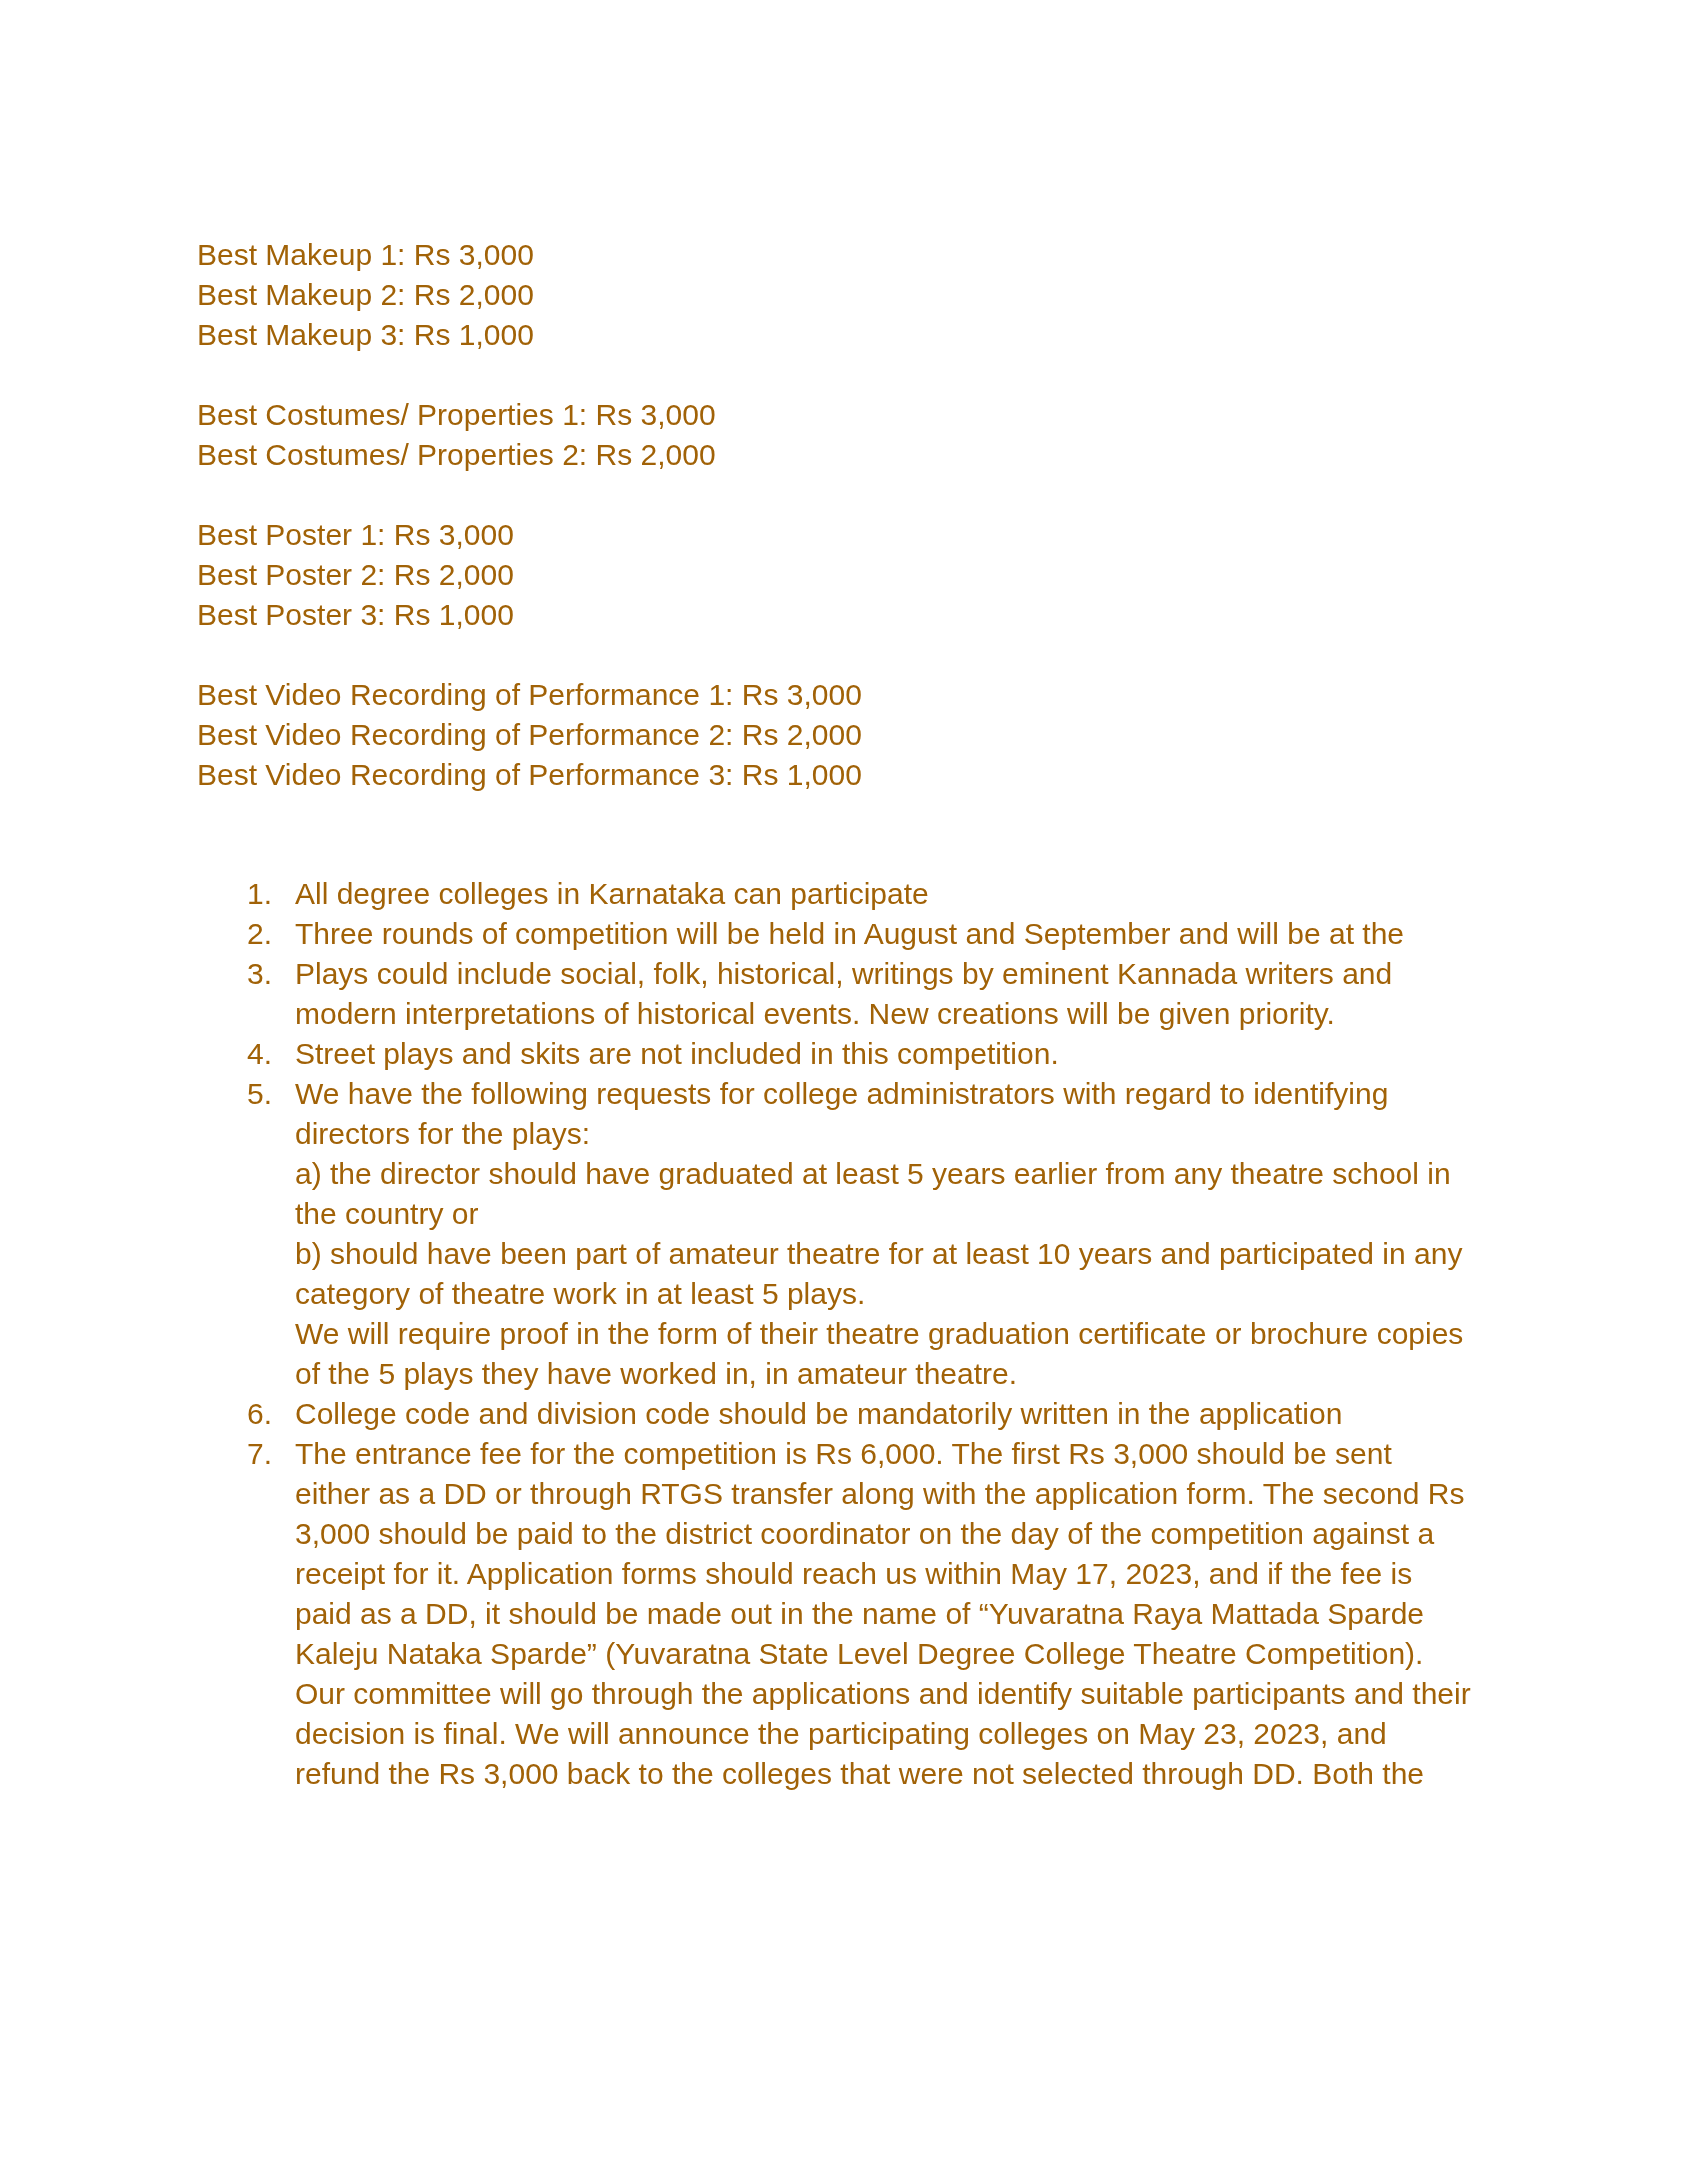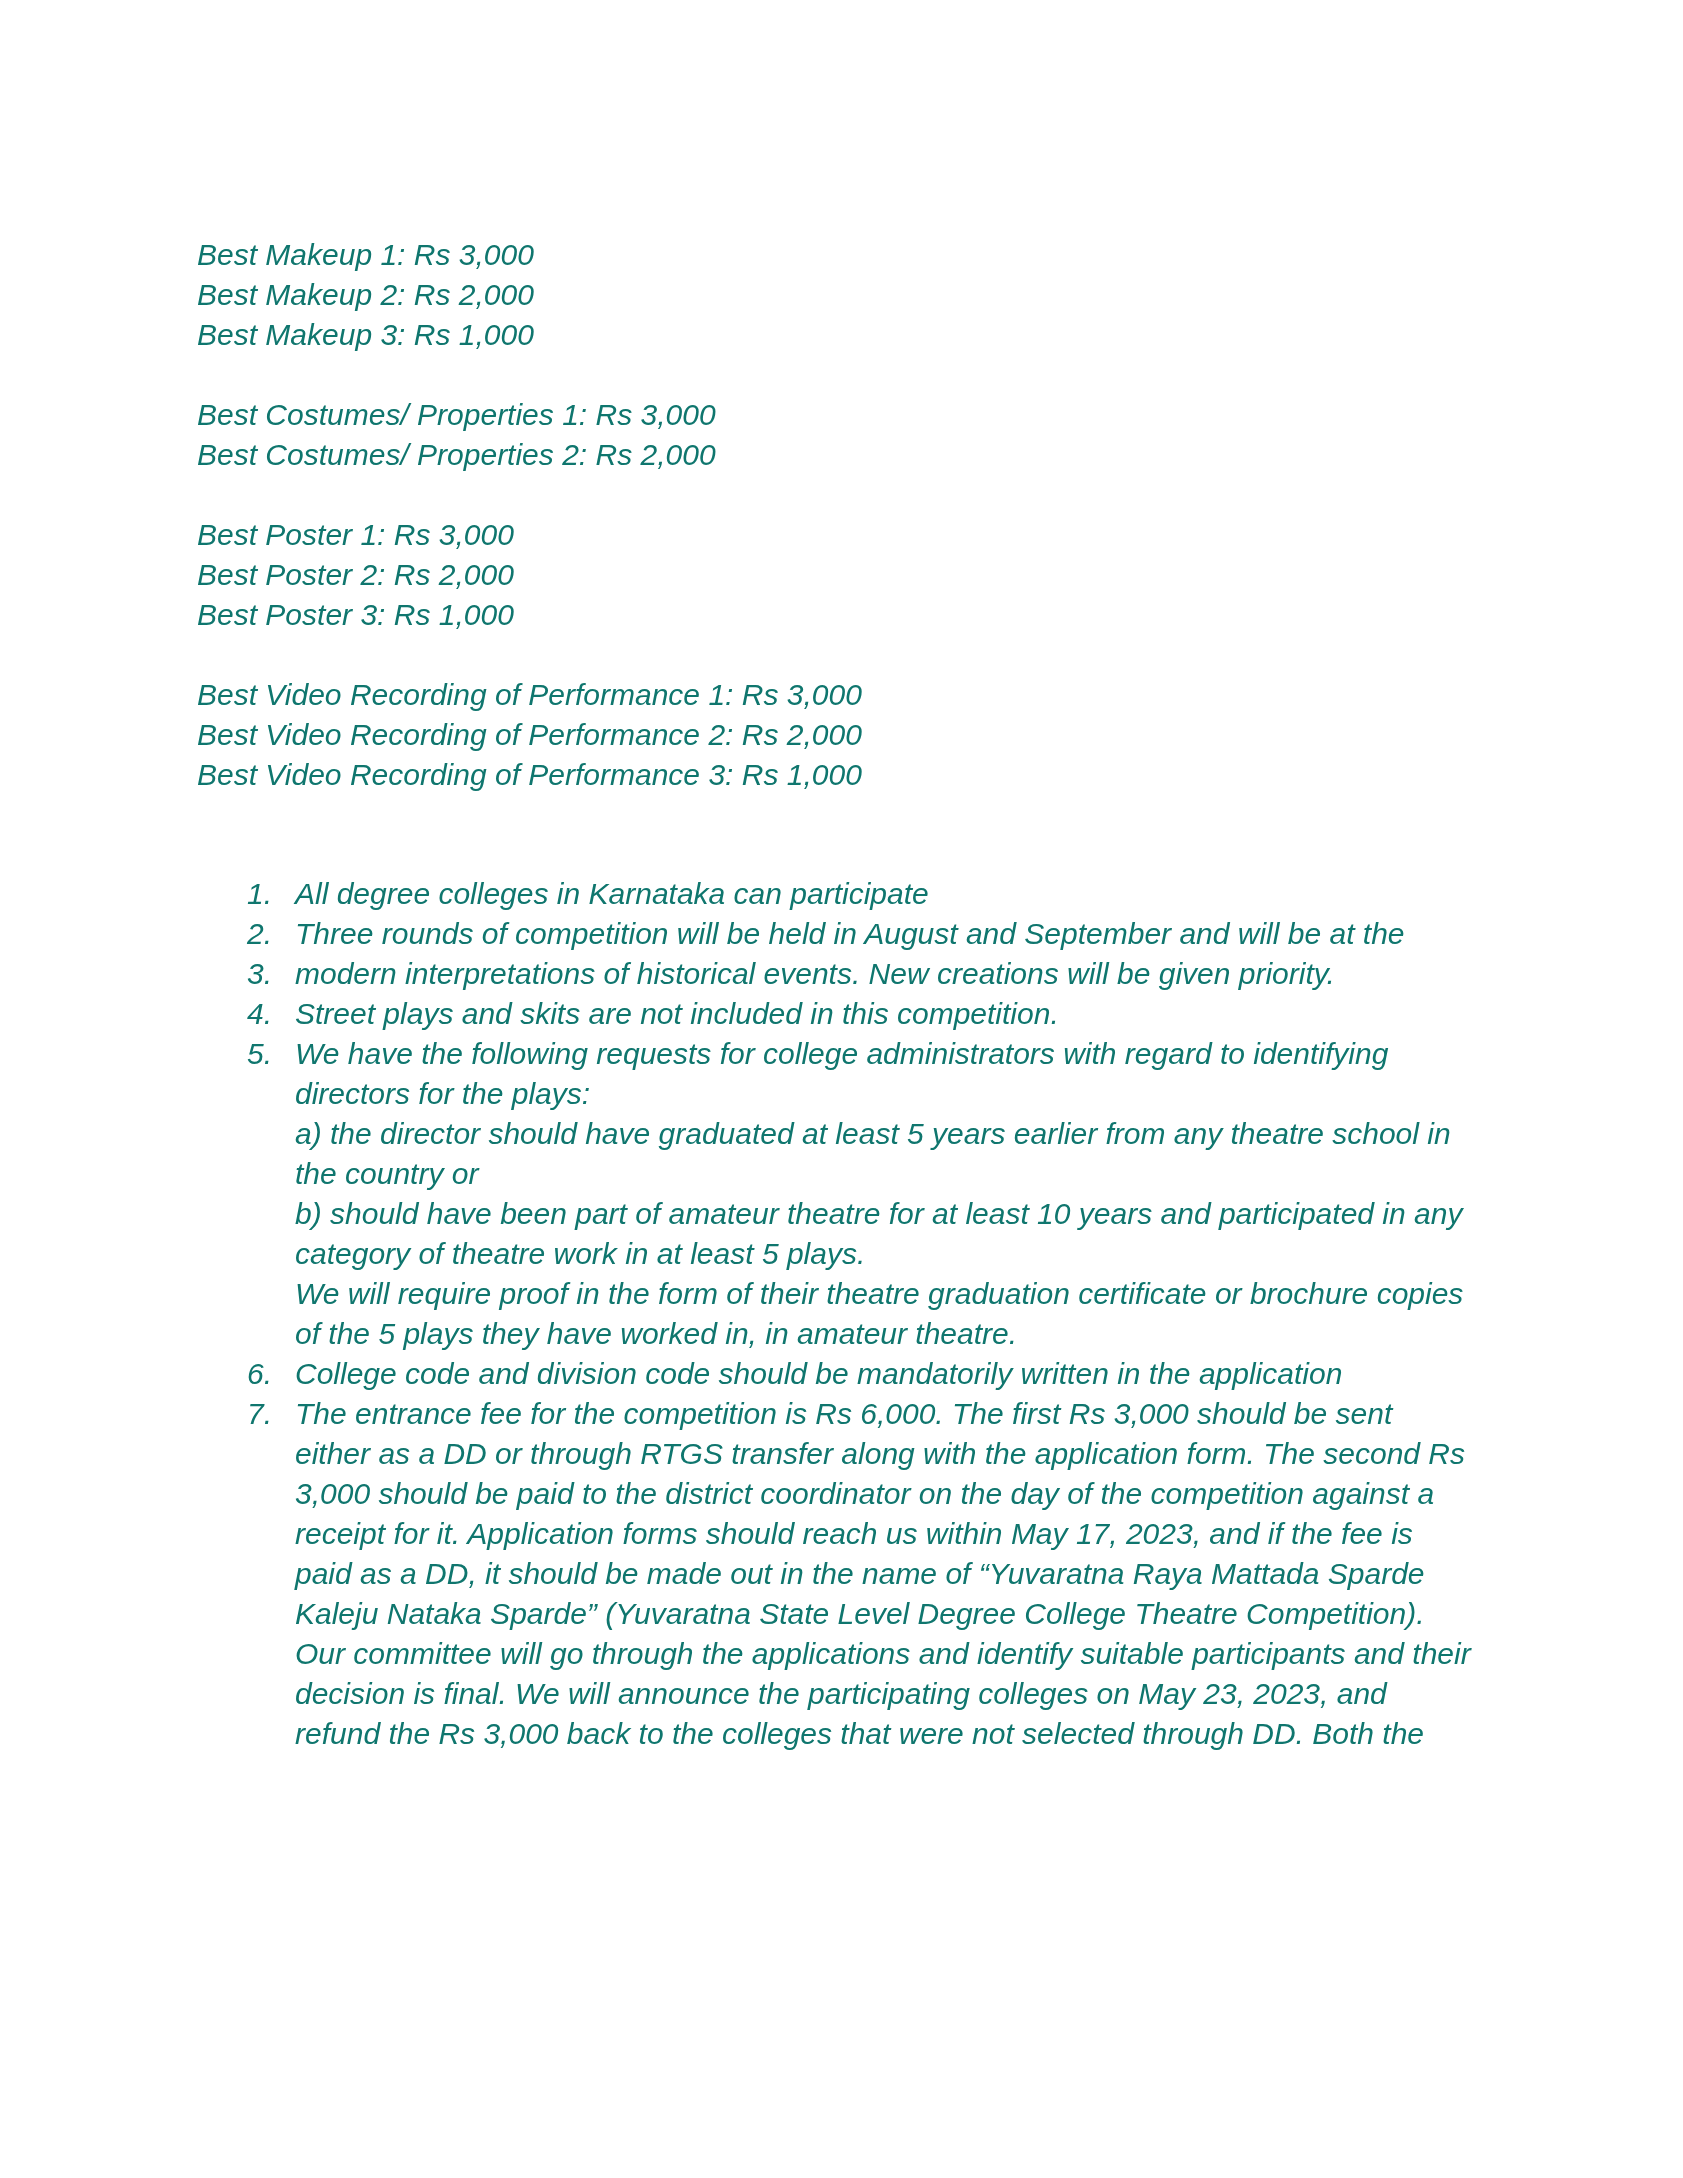--- a/index.html
+++ b/index.html
@@ -1,23 +1,22 @@
 <!DOCTYPE html>
 <html><head>
 <meta charset="utf-8">
 <style>
   html, body { margin: 0; padding: 0; background: #ffffff; }
   body { width: 1683px; height: 2178px; position: relative; overflow: hidden; }
   .page {
     position: absolute; left: 0; top: 0; width: 1683px; height: 2178px;
-    background: #ffffff; color: #0f766e;
+    background: #ffffff; color: #a16207;
     font-family: "Liberation Sans", sans-serif;
     font-size: 30px;
     line-height: 40px;
-    font-style: italic;
   }
   .content { position: absolute; left: 197px; top: 235px; width: 1297px; }
   .line { white-space: nowrap; height: 40px; }
   .group { margin-bottom: 40px; }
   .group.last { margin-bottom: 79px; }
   .heading { height: 40px; margin-bottom: 40px; }
   ol.rules { list-style: none; margin: 0; padding: 0; }
   ol.rules li { position: relative; padding-left: 98px; }
   .num { position: absolute; left: 50px; top: 0; }
   .rule-line { white-space: nowrap; height: 40px; }
@@ -56,20 +55,21 @@
       <li>
         <span class="num">1.</span>
         <div class="rule-line">All degree colleges in Karnataka can participate</div>
       </li>
       <li>
         <span class="num">2.</span>
         <div class="rule-line">Three rounds of competition will be held in August and September and will be at the</div>
       </li>
       <li>
         <span class="num">3.</span>
+        <div class="rule-line">Plays could include social, folk, historical, writings by eminent Kannada writers and</div>
         <div class="rule-line">modern interpretations of historical events. New creations will be given priority.</div>
       </li>
       <li>
         <span class="num">4.</span>
         <div class="rule-line">Street plays and skits are not included in this competition.</div>
       </li>
       <li>
         <span class="num">5.</span>
         <div class="rule-line">We have the following requests for college administrators with regard to identifying</div>
         <div class="rule-line">directors for the plays:</div>

